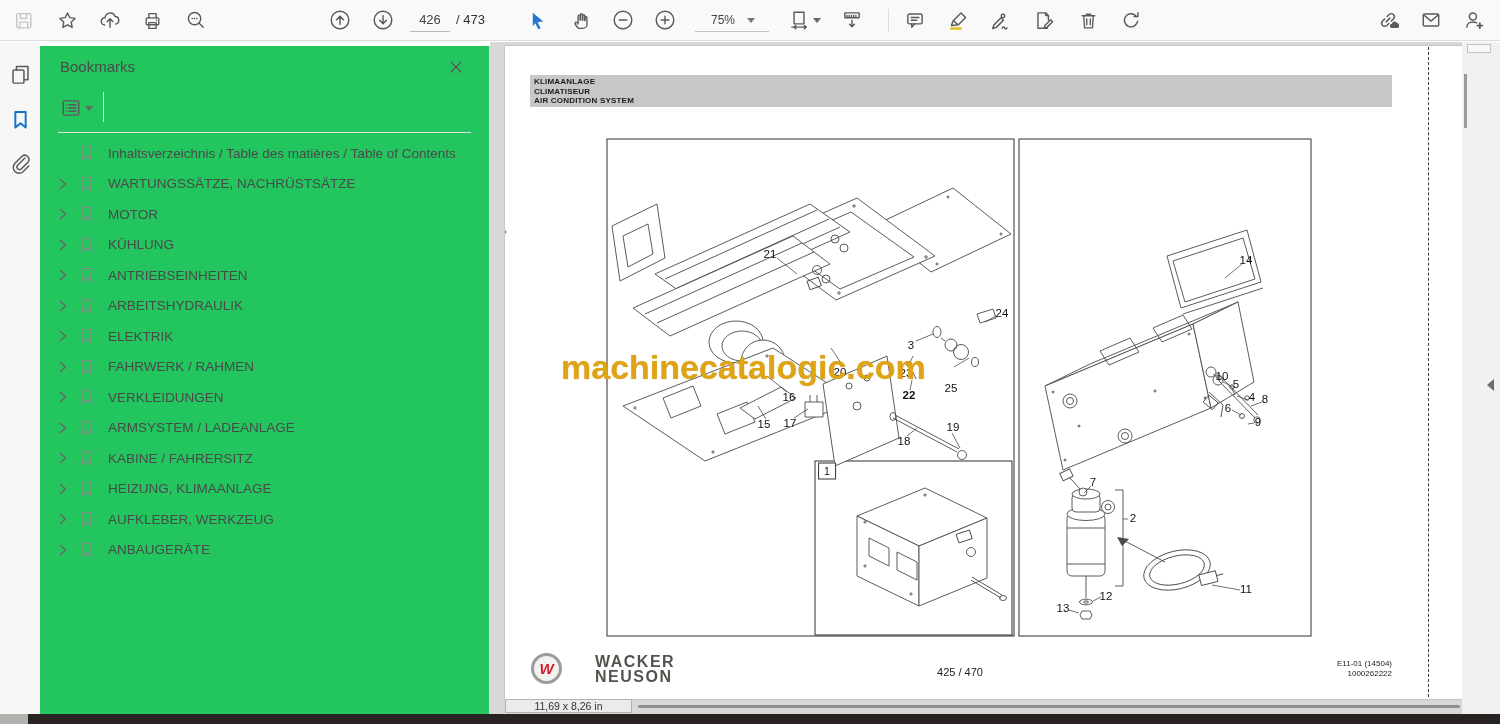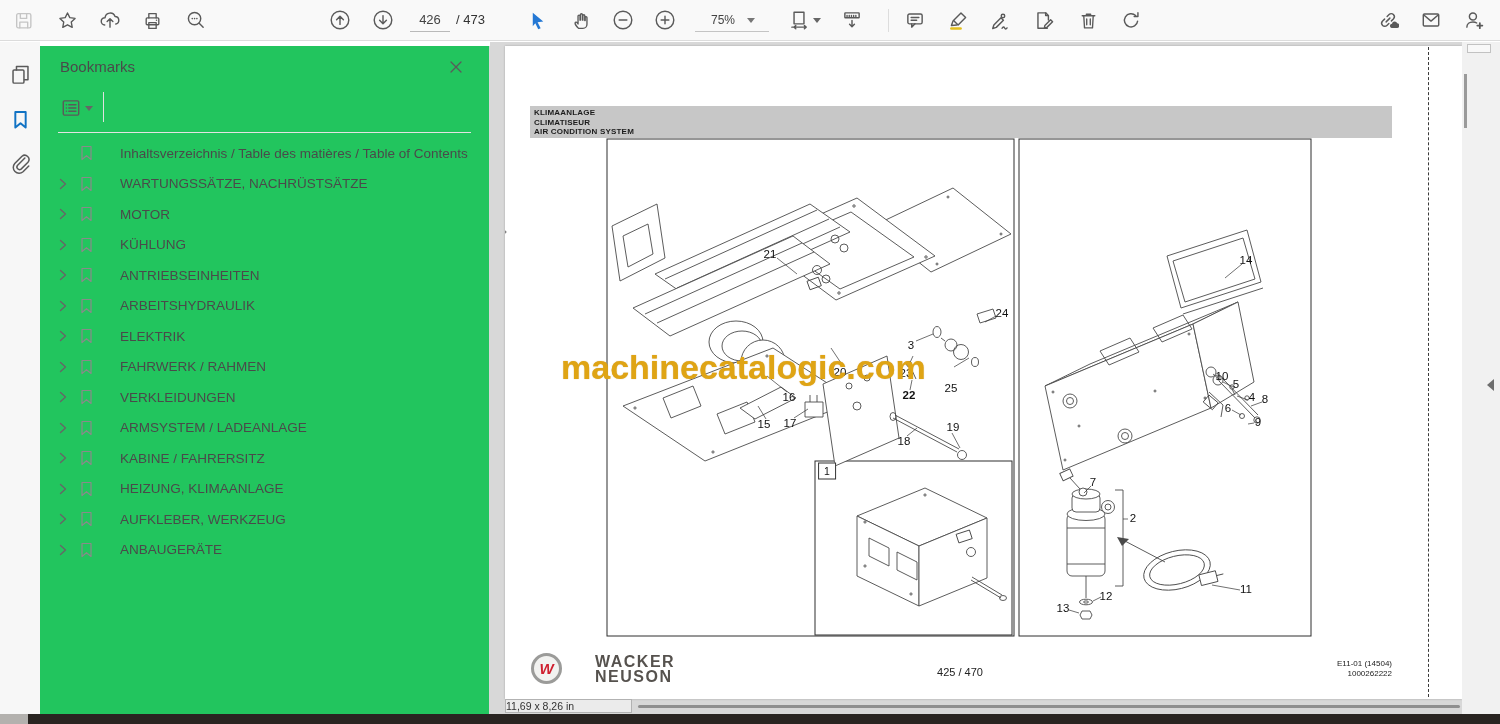--- a/index.html
+++ b/index.html
@@ -27,47 +27,47 @@
   .bookmarks { position:absolute; left:40px; top:4px; width:450px; height:100%; background:#22c55e; border-right:1px solid #d8d8d8; }
   .bm-title { position:absolute; left:20px; top:12px; font-size:15px; color:#4a4a4a; }
   .bm-close { position:absolute; right:24px; top:12px; width:18px; height:18px; cursor:pointer; }
   .bm-tools { position:absolute; left:20px; top:48px; height:28px; display:flex; align-items:center; cursor:pointer; }
   .bm-tools-sep { position:absolute; left:63px; top:46px; width:1px; height:30px; background:#e0e0e0; }
   .bm-hr { position:absolute; left:18px; right:18px; top:86px; height:1px; background:#e3e3e3; }
   .bm-list { position:absolute; left:0; right:0; top:92px; }
   .bm-item { display:flex; align-items:center; height:30.5px; padding-left:16px; cursor:pointer; color:#4a4a4a; }
   .bm-chev { width:14px; display:flex; align-items:center; justify-content:center; }
   .bm-glyph { width:20px; margin-left:6px; display:flex; align-items:center; justify-content:center; }
-  .bm-label { margin-left:24px; font-size:13.5px; white-space:nowrap; }
+  .bm-label { margin-left:12px; font-size:13.5px; white-space:nowrap; }
 
   .gutter-handle { position:absolute; left:491px; top:331px; width:0; height:0; border-top:6px solid transparent; border-bottom:6px solid transparent; border-right:7px solid #6e6e6e; cursor:pointer; }
 
   
   .docview { position:absolute; left:490px; top:0; width:972px; height:100%; background:#d8d8d8; }
   .page { position:absolute; left:15px; top:4px; width:957px; height:653px; background:#ffffff; overflow:hidden; box-shadow:0 0 2px rgba(0,0,0,.25); }
 
-  .doc-header { position:absolute; left:25px; top:29px; width:862px; height:32px; background:#c7c7c7; padding:2px 0 0 4px;margin-top:31px; }
+  .doc-header { position:absolute; left:25px; top:29px; width:862px; height:32px; background:#c7c7c7; padding:2px 0 0 4px; }
   .doc-header div { font-size:8px; line-height:9.5px; font-weight:bold; color:#1c1c1c; letter-spacing:.2px; }
 
   .diagram-svg { position:absolute; left:0; top:0; z-index:1; }
   .callouts { position:absolute; left:0; top:0; width:957px; height:653px; z-index:4;padding-left:32px; }
   .callout { position:absolute; transform:translate(-50%,-50%); font-size:11.5px; color:#111; white-space:nowrap; }
   .callout.boxed { border:1px solid #333; background:#fff; font-size:10.5px; padding:0 5px; line-height:15px; }
 
   .watermark { position:absolute; left:56px; top:302px; z-index:5; font-size:34px; font-weight:700; color:#dfa414; letter-spacing:0px; text-shadow:0 0 1px rgba(170,110,0,.5); white-space:nowrap; }
 
   .doc-footer-logo { position:absolute; left:26px; top:607px; width:31px; height:31px; border-radius:50%; background:#f2f2f0; border:3px solid #9b9b99; display:flex; align-items:center; justify-content:center; z-index:3; }
   .doc-footer-logo span { color:#cf1f2e; font-weight:800; font-size:15px; font-style:italic; }
   .brand { position:absolute; left:90px; top:609px; z-index:3; }
   .brand div { font-size:16px; line-height:14.5px; font-weight:800; color:#56524e; letter-spacing:1.5px; }
   .page-ind { position:absolute; left:410px; top:620px; width:90px; text-align:center; font-size:11px; color:#222; z-index:3; }
   .doc-codes { position:absolute; right:70px; top:613px; text-align:right; font-size:8px; line-height:9.5px; color:#222; z-index:3; }
   .fold-line { position:absolute; left:923px; top:1px; height:650px; width:0; border-left:1.5px dashed #3a3a3a; z-index:2; }
 
-  .status-chip { position:absolute; left:15px; bottom:1px; width:127px; height:14px; background:#ebebeb; border:1px solid #b2b2b2; font-size:10.5px; color:#333; line-height:12px; z-index:6; }
+  .status-chip { position:absolute; left:15px; bottom:1px; width:127px; height:14px; background:#ebebeb; border:1px solid #b2b2b2; font-size:10.5px; color:#333; text-align:center; line-height:12px; z-index:6; }
   .hscroll-thumb { position:absolute; left:148px; right:2px; bottom:6px; height:3px; background:#8f8f8f; border-radius:2px; z-index:6; cursor:pointer; }
 
   
   .vscroll { position:absolute; left:1462px; top:0; width:38px; height:100%; background:#f1f1f1; }
   .vscroll-topbox { position:absolute; left:5px; top:2px; width:24px; height:9px; background:#f8f8f8; border:1px solid #c2c2c2; }
   .vscroll-thumb { position:absolute; left:2px; top:32px; width:3px; height:54px; background:#9a9a9a; cursor:pointer; }
   .panel-handle-right { position:absolute; right:6px; top:337px; width:0; height:0; border-top:6px solid transparent; border-bottom:6px solid transparent; border-right:7px solid #6e6e6e; cursor:pointer; }
 
   
   .bottombar { position:absolute; left:0; top:714px; width:1500px; height:10px; background:#292421; }

